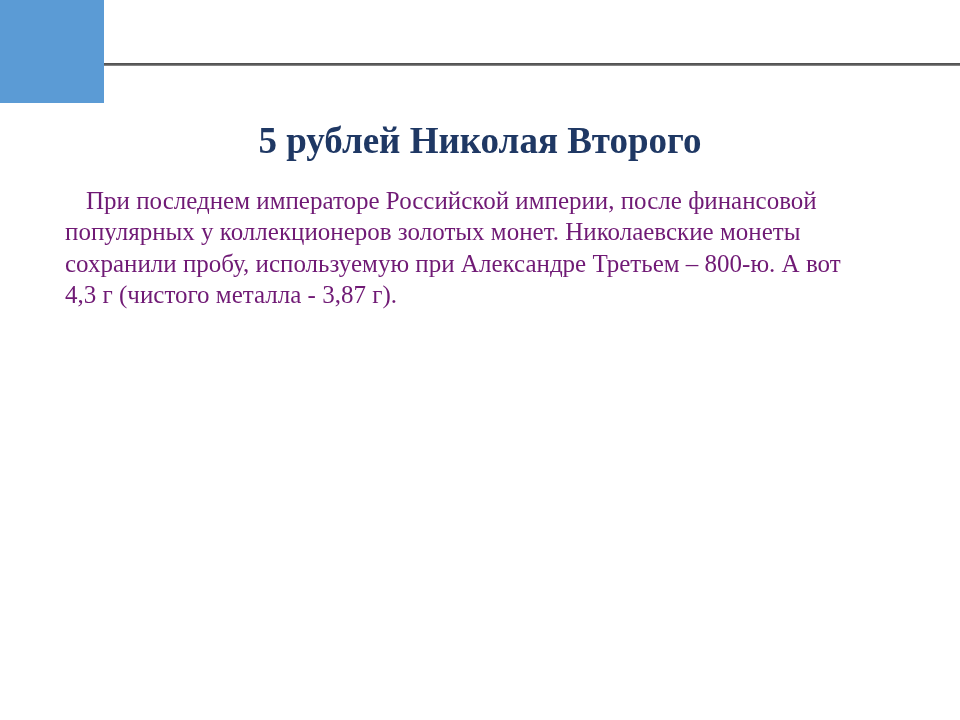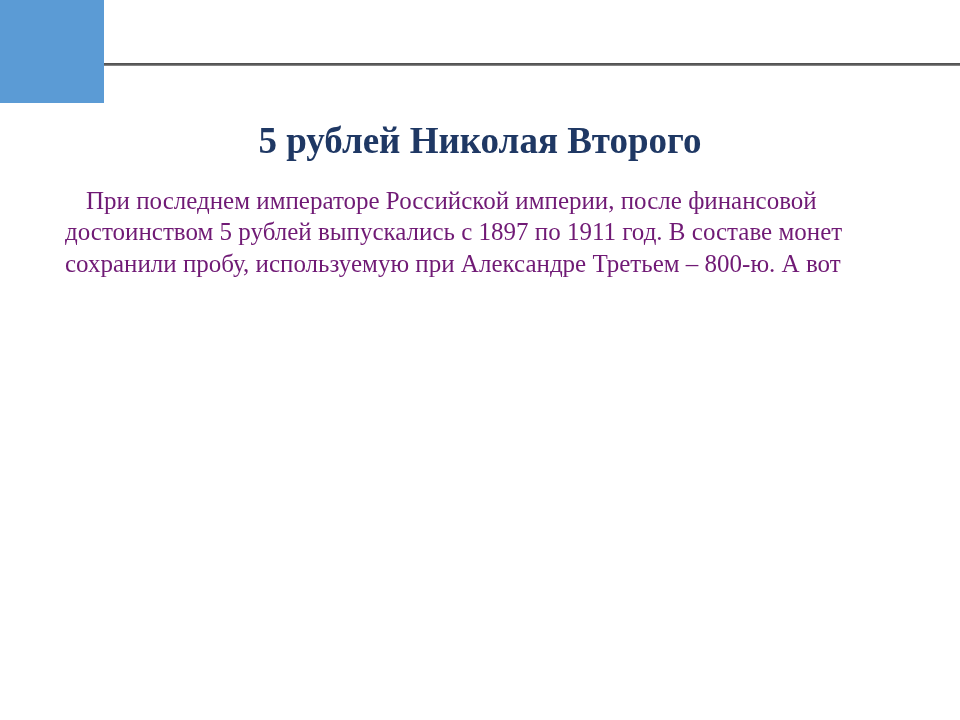--- a/index.html
+++ b/index.html
@@ -57,17 +57,18 @@
 <div class="slide">
 
   <div class="accent-square"></div>
 
   <div class="divider-line"></div>
 
   <h1 class="slide-title">5 рублей Николая Второго</h1>
 
   <div class="slide-body">
     <div class="body-line indented">При последнем императоре Российской империи, после финансовой</div>
-    <div class="body-line">достоинством 5 рублей выпускались с 1897 по 1911 год. В составе монет</div>
+    <div class="body-line">популярных у коллекционеров золотых монет. Николаевские монеты</div>
     <div class="body-line">сохранили пробу, используемую при Александре Третьем – 800-ю. А вот</div>
+    <div class="body-line">4,3 г (чистого металла - 3,87 г).</div>
   </div>
 
 </div>
 
 </body></html>

